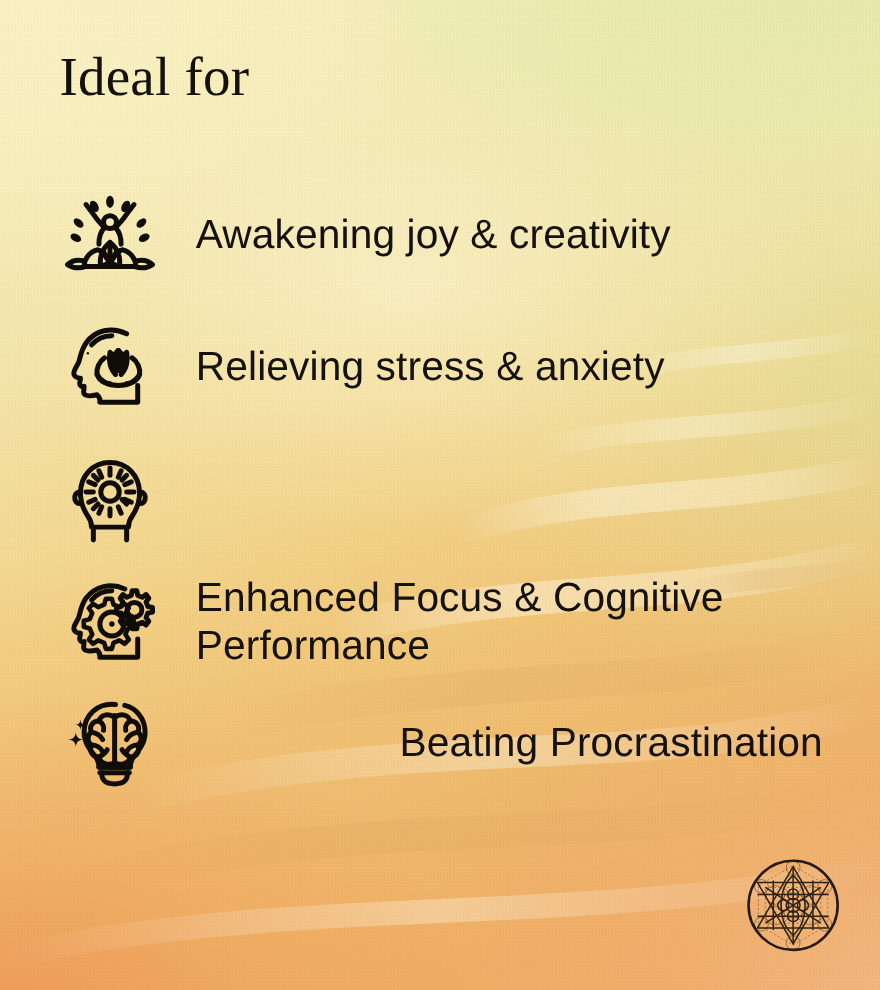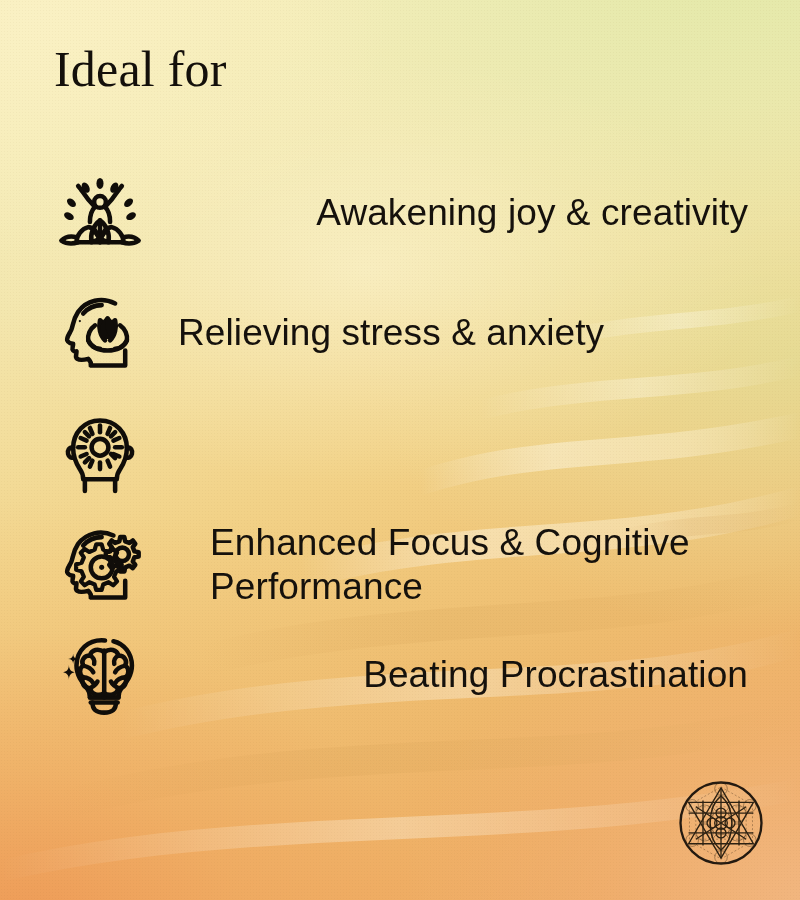--- a/index.html
+++ b/index.html
@@ -163,24 +163,24 @@
     padding-top: 2px;
     font-size: 37px;
     line-height: 1.20;
     color: #15110c;
     font-weight: 400;
     letter-spacing: 0.1px;
     align-self: center;
   }
 
   
-  .row-1 { margin-bottom: 16px; text-align: right; }
+  .row-1 { margin-bottom: 16px; }
   .row-2 { margin-bottom: 18px; justify-content: center; }
   .row-3 { margin-bottom: 6px; }
-  .row-4 { margin-bottom: 6px; gap: 32px; }
+  .row-4 { margin-bottom: 6px; }
 
   
   .brand-logo {
     position: absolute;
     right: 34px;
     bottom: 32px;
     width: 90px;
     height: 90px;
   }
   .brand-logo svg { width: 100%; height: 100%; display: block; }

